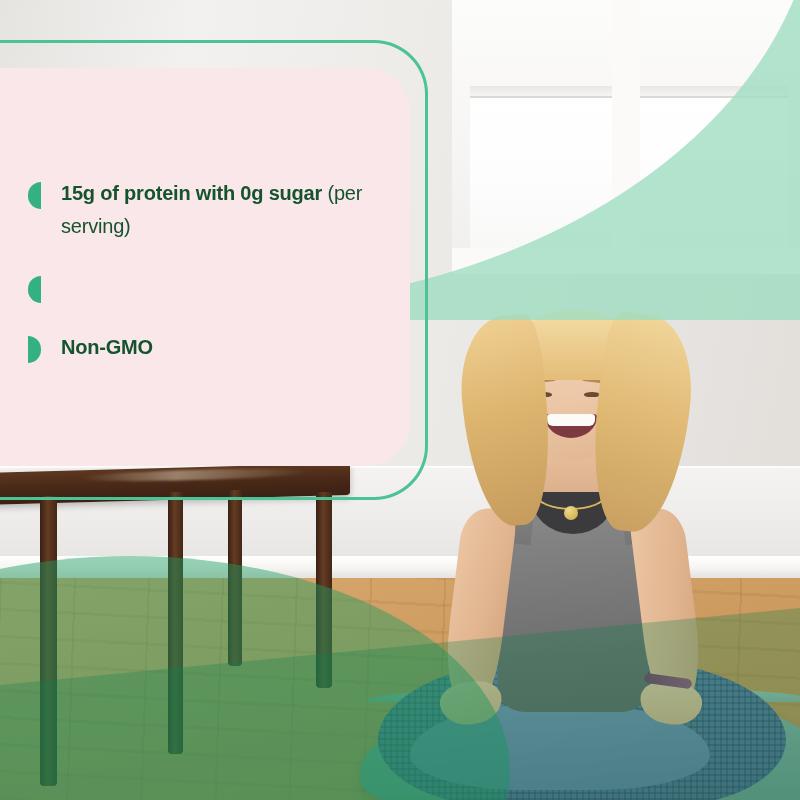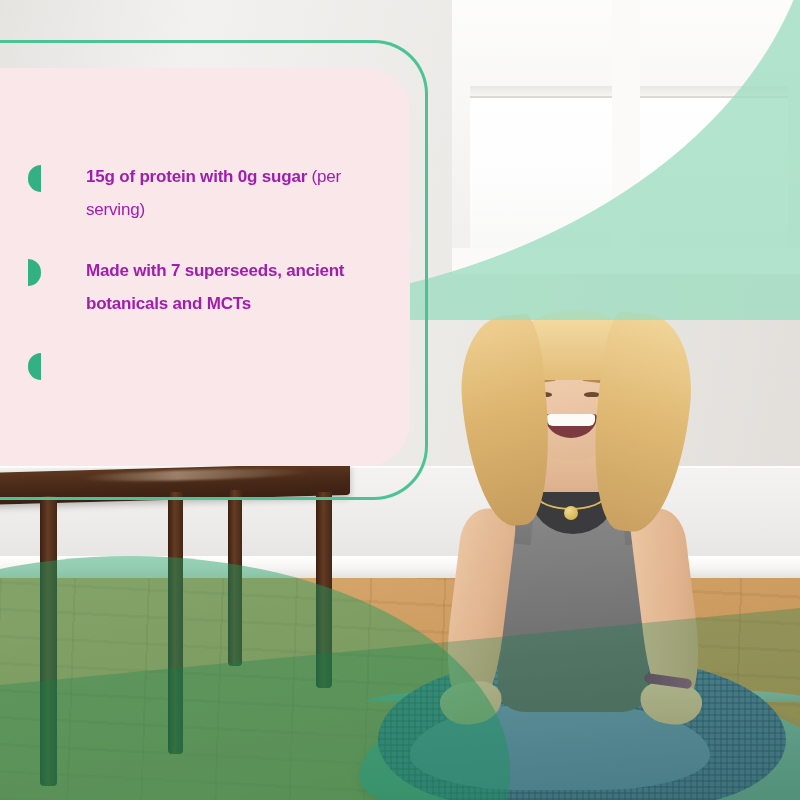--- a/index.html
+++ b/index.html
@@ -274,26 +274,25 @@
   .bullet-glyph {
     flex: 0 0 auto;
     width: 13px; height: 27px;
     background: #34b183;
     margin-top: 5px;
   }
   .bullet-glyph.left  { border-radius: 27px 0 0 27px; }
   .bullet-glyph.right { border-radius: 0 27px 27px 0; }
 
   .benefit-text {
-    font-size: 17px;
+    font-size: 20px;
     line-height: 33px;
     font-weight: bold;
-    color: #a21caf;
+    color: #14532d;
     letter-spacing: -0.2px;
-    margin-left: 25px;
   }
   .benefit-text .light { font-weight: normal; }
 </style>
 </head>
 <body>
 
 <div class="promo-stage">
 
   <div class="photo">
 
@@ -365,26 +364,26 @@
 
   <div class="benefits-card">
 
     <div class="benefit-row">
       <span class="bullet-glyph left"></span>
       <div class="benefit-text">
         <span>15g of protein with 0g sugar</span><span class="light"> (per serving)</span>
       </div>
     </div>
 
+
+    <div class="benefit-row">
+      <span class="bullet-glyph left"></span>
+    </div>
+
     <div class="benefit-row">
       <span class="bullet-glyph right"></span>
       <div class="benefit-text">
-        <span>Made with 7 superseeds, ancient botanicals and MCTs</span>
+        <span>Non-GMO</span>
       </div>
     </div>
 
-    <div class="benefit-row">
-      <span class="bullet-glyph left"></span>
-    </div>
-
-
   </div>
 </div>
 
 </body></html>

